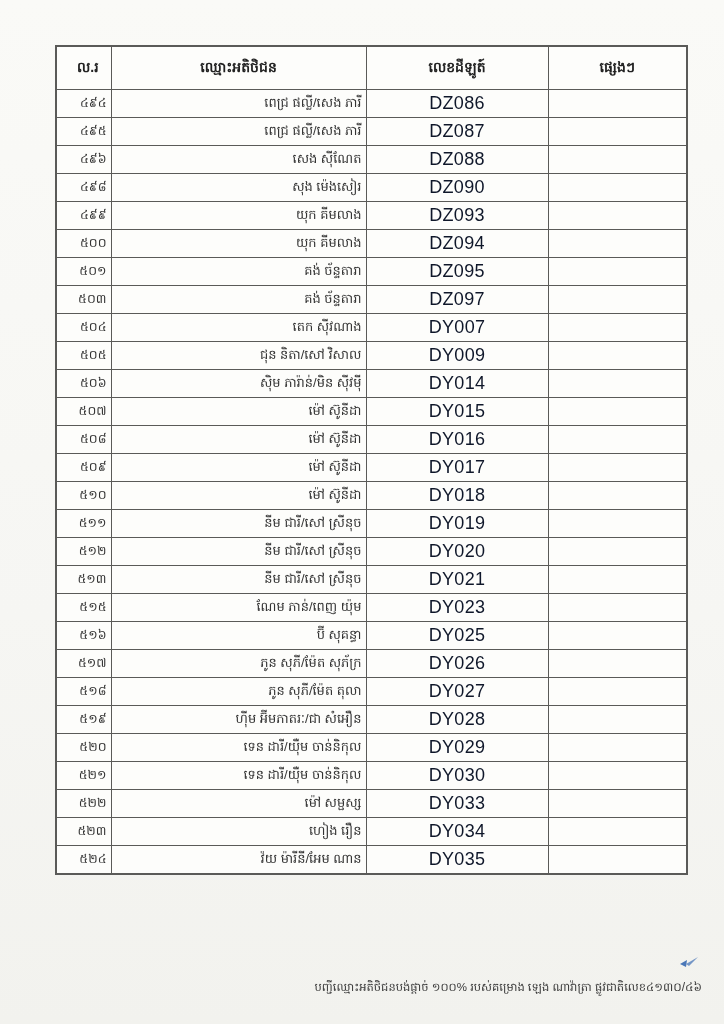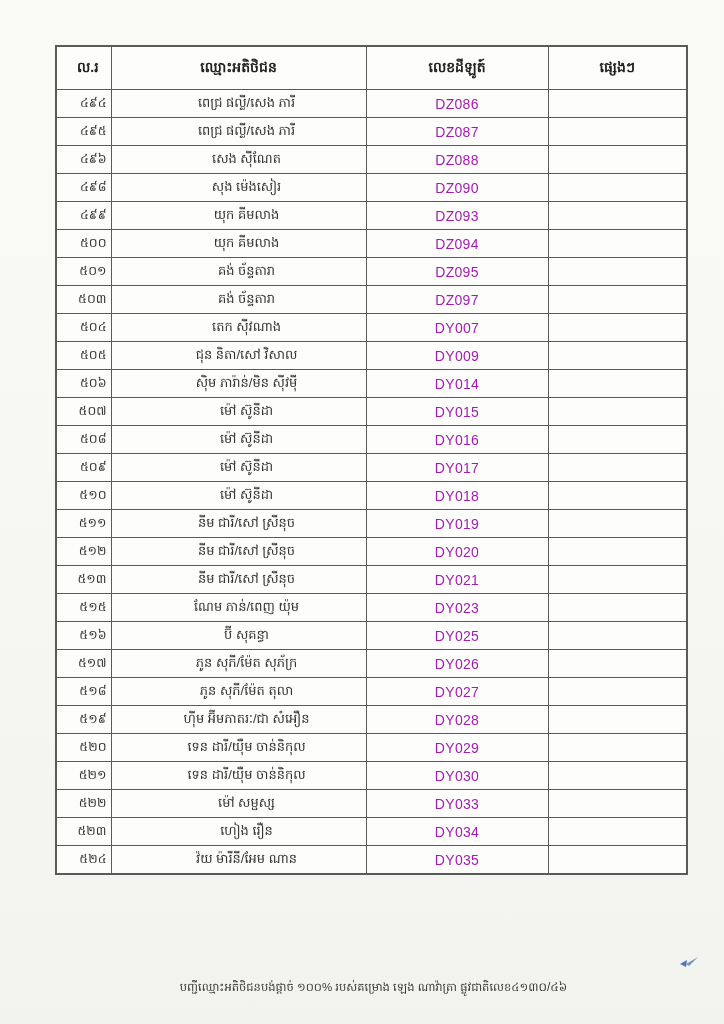--- a/index.html
+++ b/index.html
@@ -55,39 +55,39 @@
     vertical-align: middle;
     padding: 0 4px;
     overflow: hidden;
     white-space: nowrap;
   }
   td.no {
     text-align: right;
     font-size: 12.5px;
   }
   td.name {
-    text-align: center;
+    text-align: right;
     padding-left: 20px;
   }
   td.lot {
     text-align: center;
-    font-size: 14px;
+    font-size: 18px;
     letter-spacing: 0.3px;
-    color: #a21caf;
+    color: #0f172a;
   }
   td.other {
     text-align: center;
   }
   .footer {
     position: absolute;
     left: 45px;
     right: 22px;
     top: 979px;
     display: flex;
-    justify-content: center;
+    justify-content: flex-end;
     align-items: baseline;
   }
   .footer-left {
     font-size: 11.5px;
     color: #3a3a3a;
   }
   .footer-page {
     font-size: 12px;
     color: #3a3a3a;
   }

